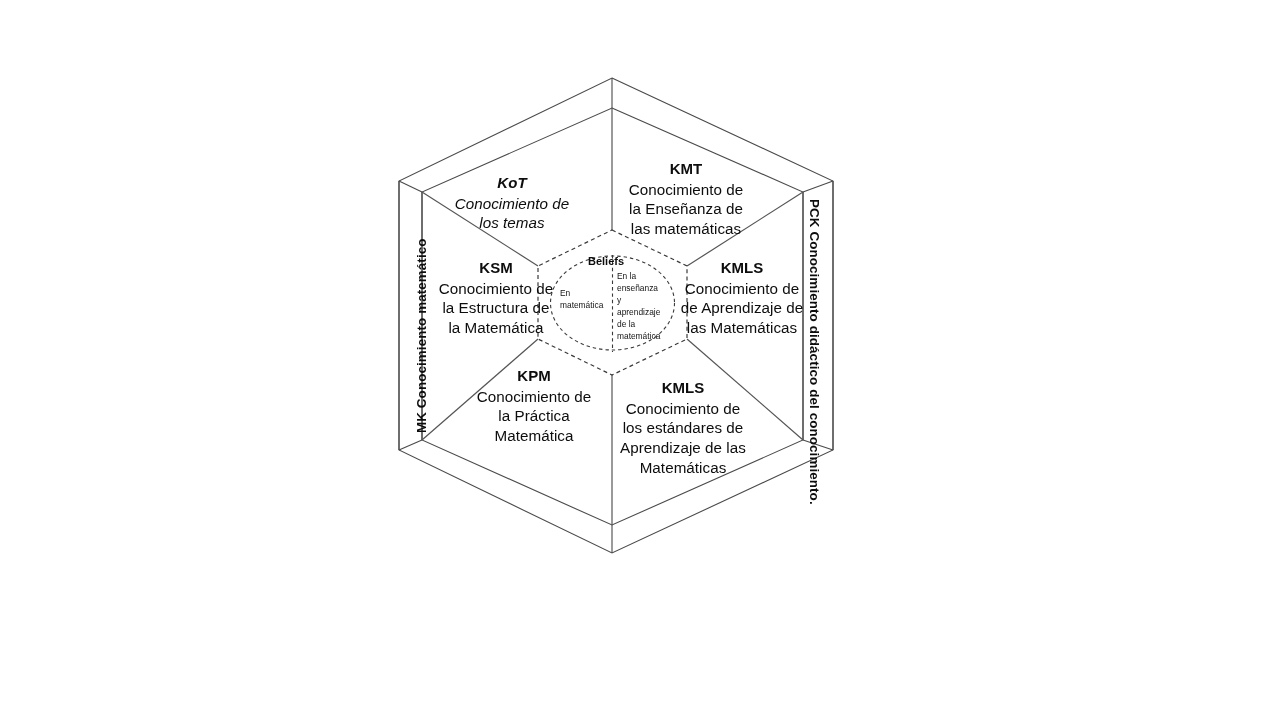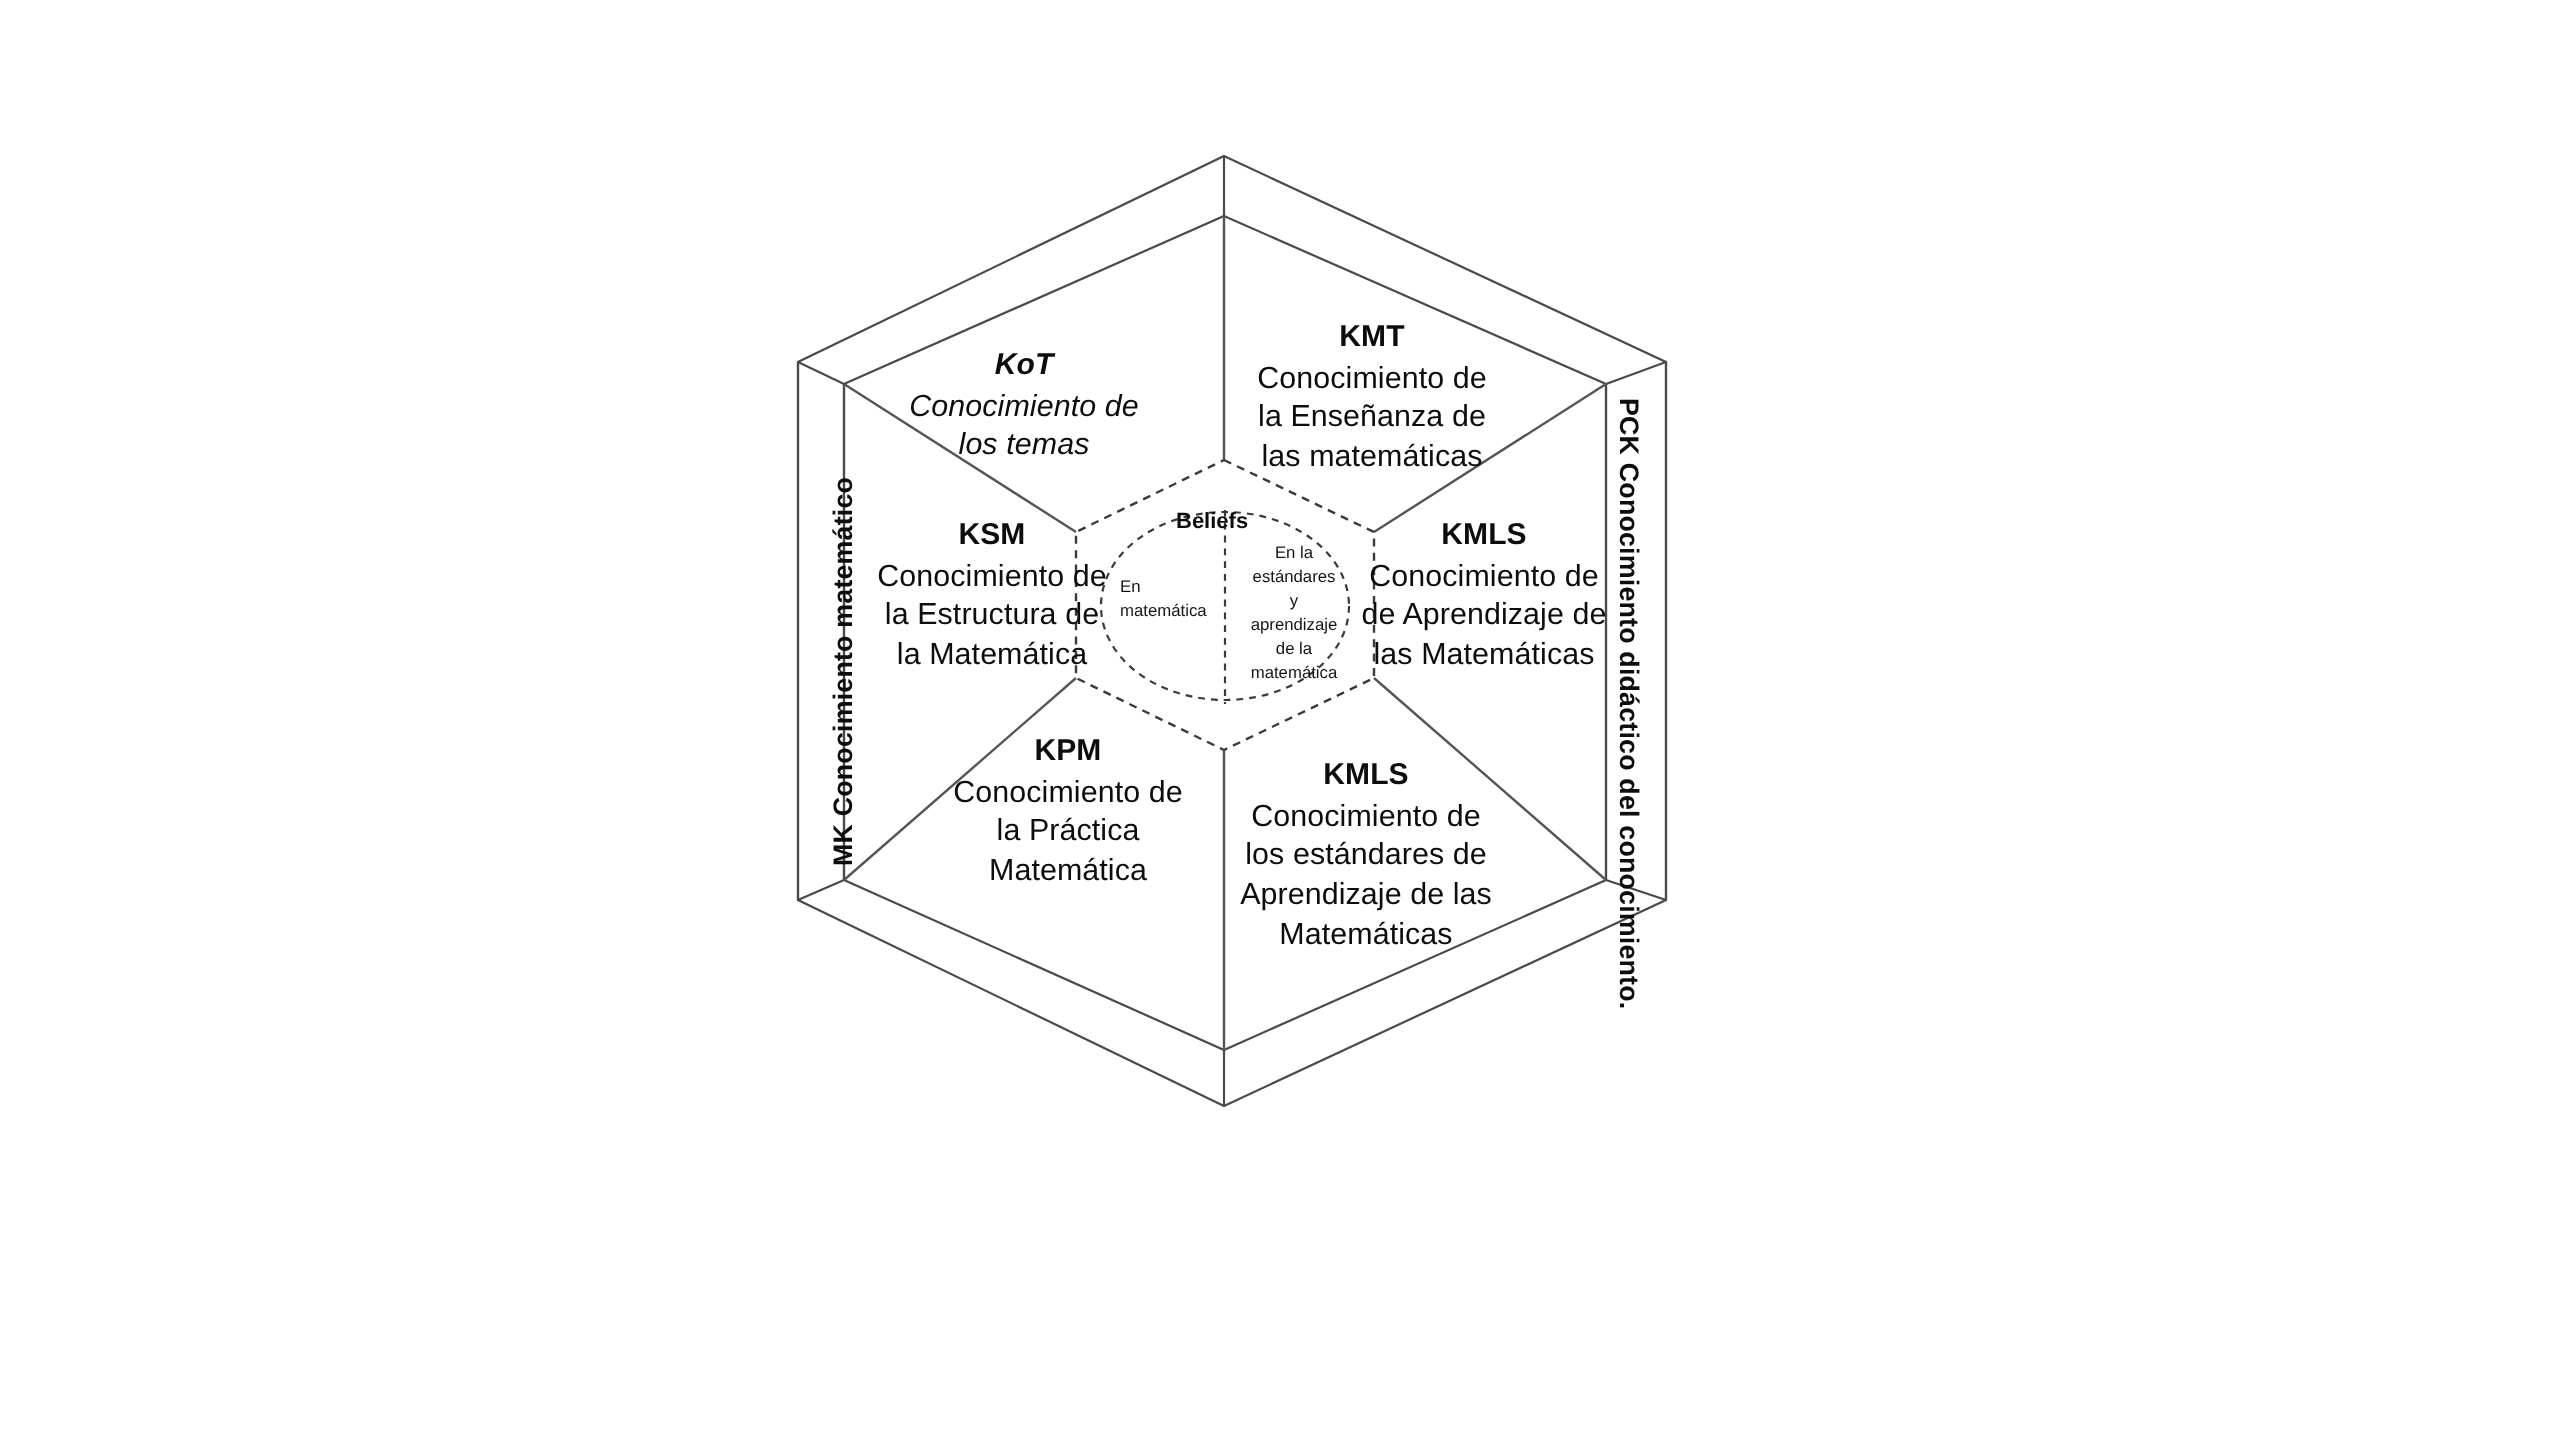--- a/index.html
+++ b/index.html
@@ -182,23 +182,23 @@
     <span class="desc-line">Matemáticas</span>
   </div>
 
   <div class="beliefs-title" id="beliefs-title" style="left:588px; top:255px;">Beliefs</div>
 
   <div class="beliefs-text" id="beliefs-left" style="left:560px; top:288px; width:52px;">
     <span class="bline">En</span>
     <span class="bline">matemática</span>
   </div>
 
-  <div class="beliefs-text" id="beliefs-right" style="left:617px; top:271px; width:60px;text-align:center;">
+  <div class="beliefs-text" id="beliefs-right" style="left:617px; top:271px; width:60px;">
     <span class="bline">En la</span>
-    <span class="bline">estándares</span>
+    <span class="bline">enseñanza</span>
     <span class="bline">y</span>
     <span class="bline">aprendizaje</span>
     <span class="bline">de la</span>
     <span class="bline">matemática</span>
   </div>
 
   <div class="side-label" id="label-mk" style="left:414px; top:433px;">MK Conocimiento matemático</div>
 
   <div class="side-label" id="label-pck" style="left:822px; top:199px;">PCK Conocimiento didáctico del conocimiento.</div>
 

